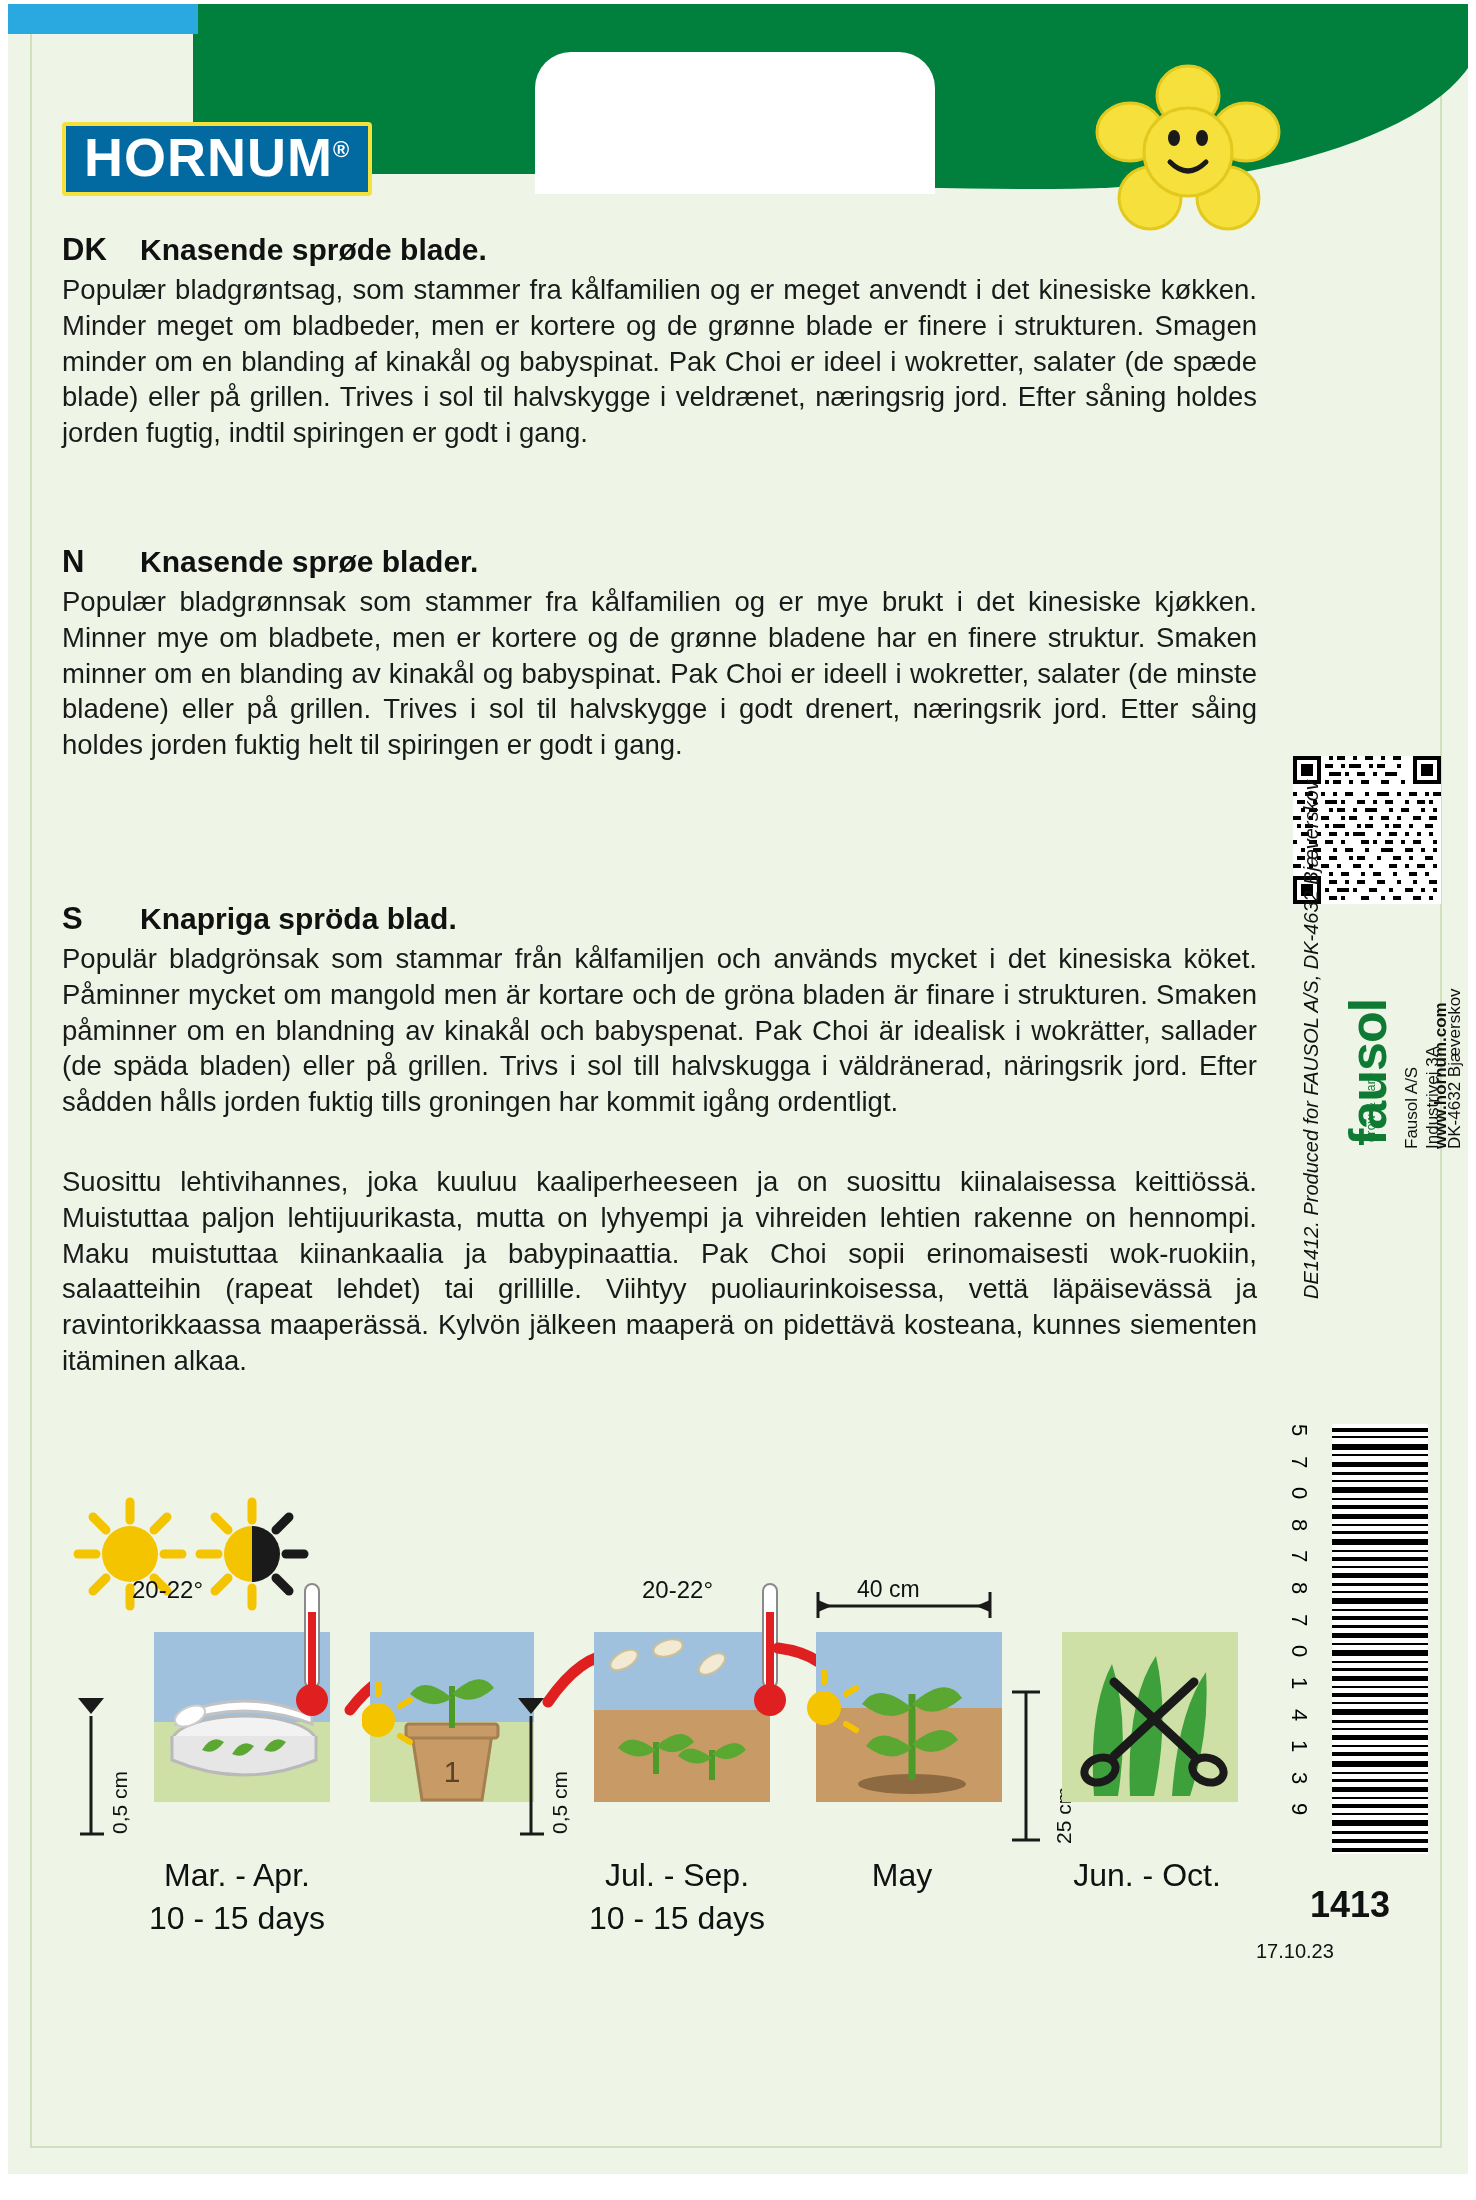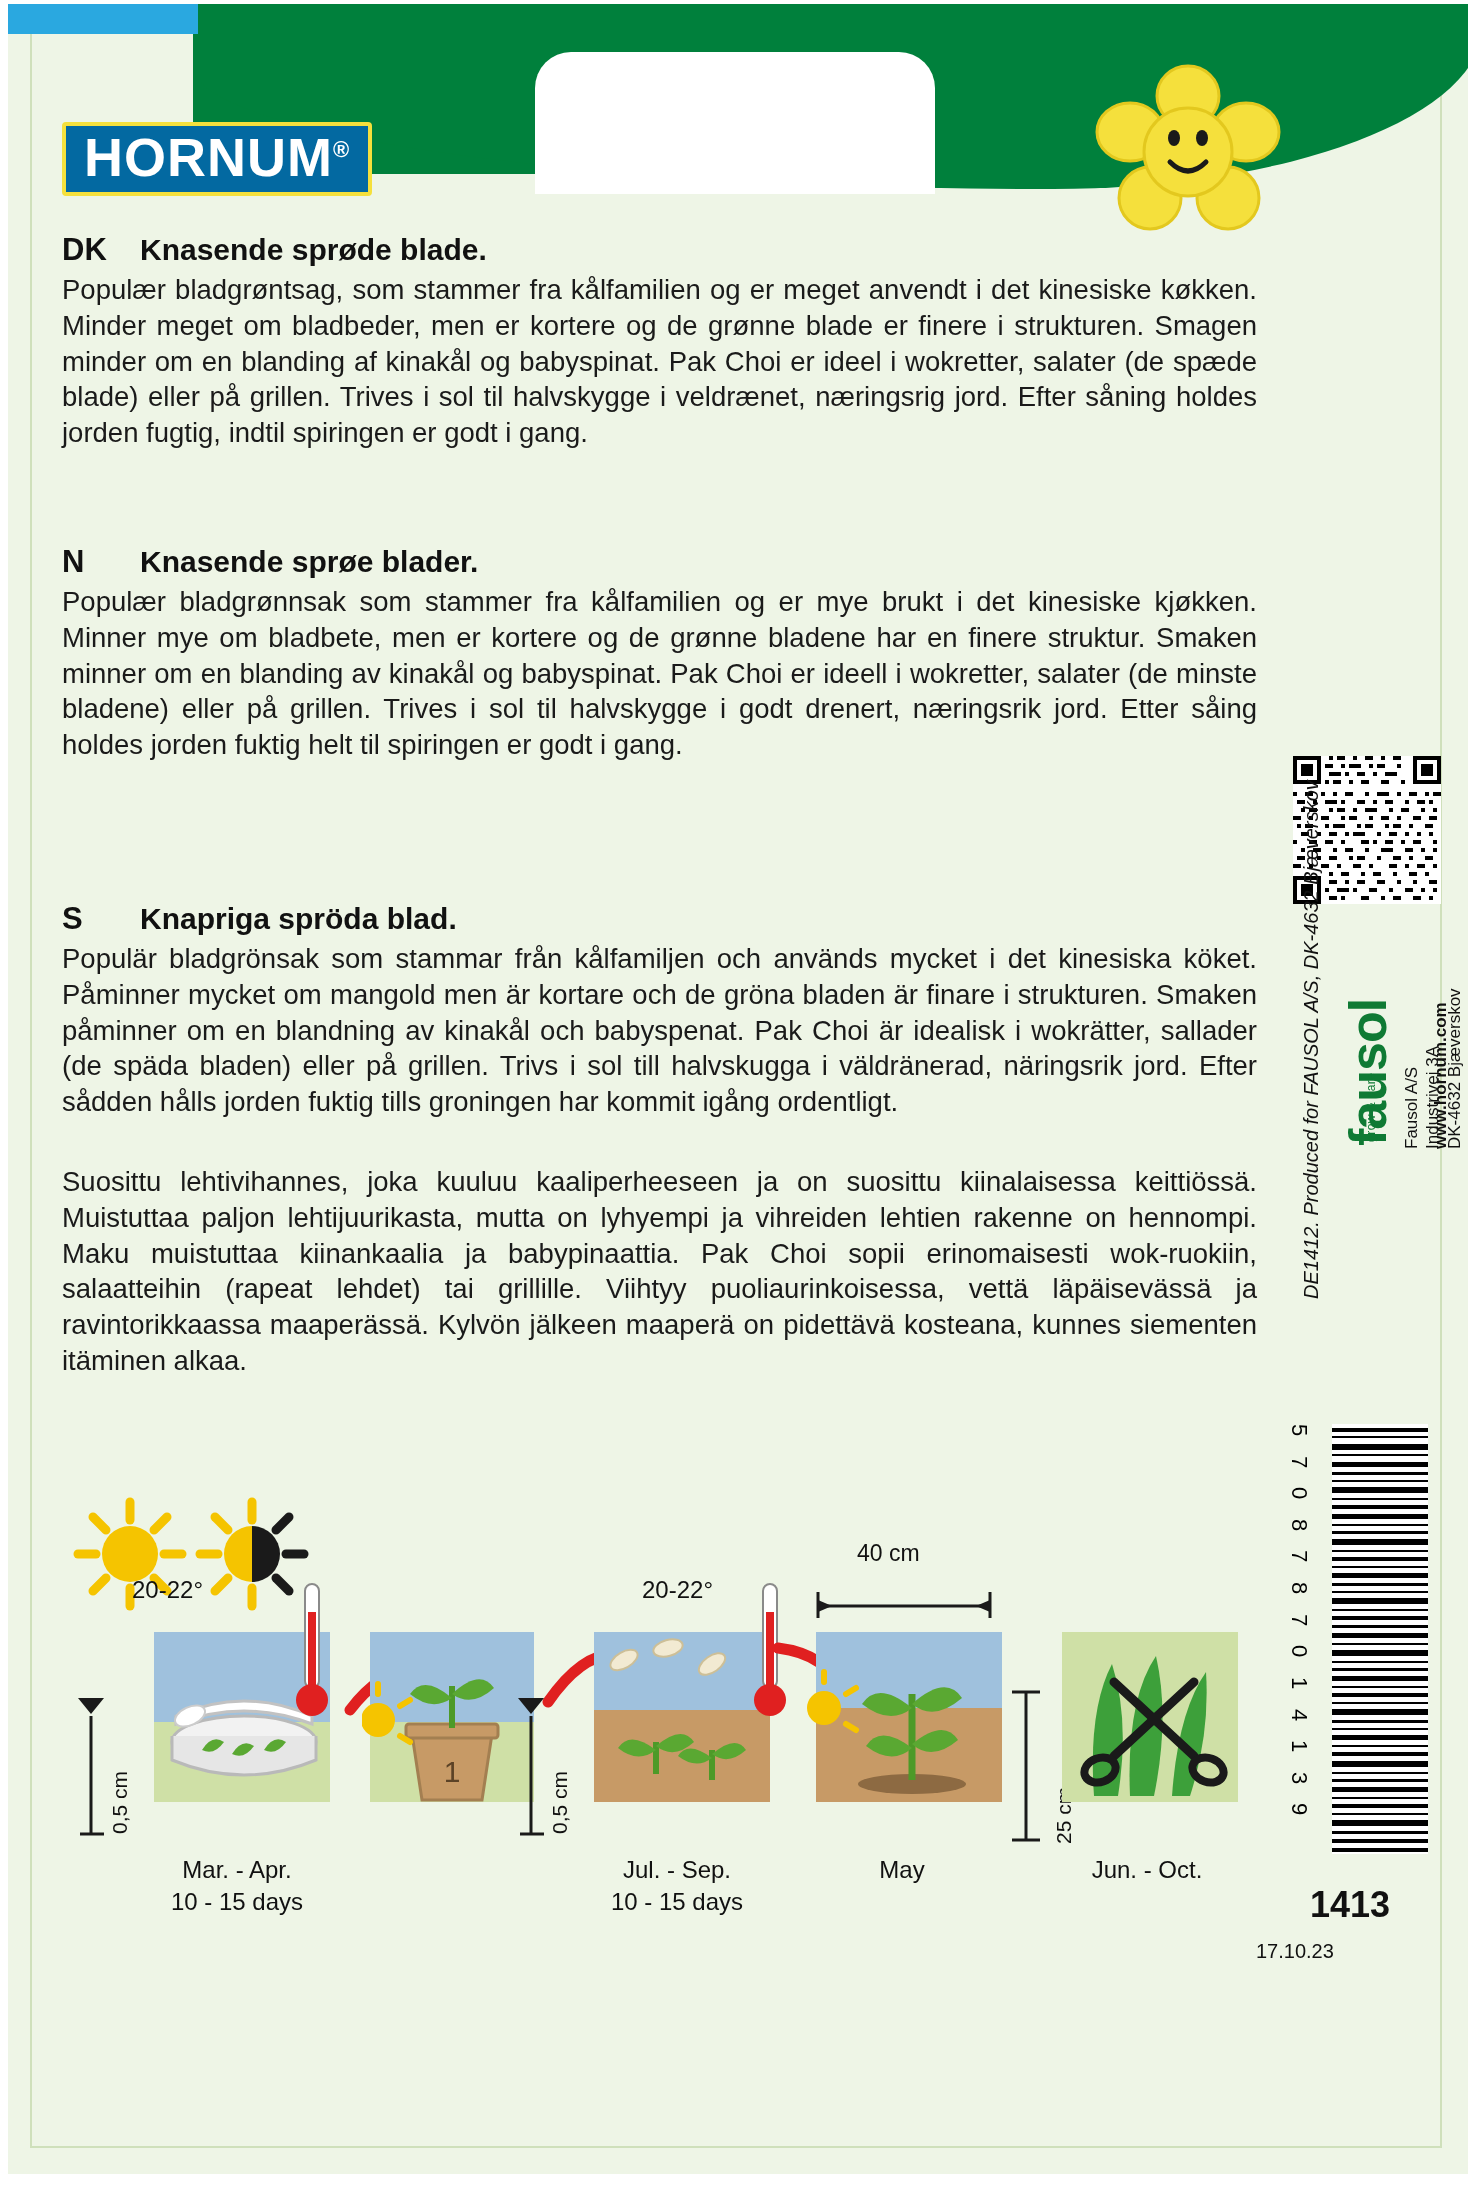--- a/index.html
+++ b/index.html
@@ -274,21 +274,21 @@
     height: 430px;
   }
   .step {
     position: absolute;
     top: 120px;
   }
   .step-caption {
     position: absolute;
     text-align: center;
     font-family: "Liberation Sans", sans-serif;
-    font-size: 24px;
+    font-size: 32px;
     color: #111;
     line-height: 1.35;
   }
   .thermo-label {
     position: absolute;
     font-family: "Liberation Sans", sans-serif;
     font-size: 24px;
     color: #111;
     white-space: nowrap;
     margin-left: 40px;
@@ -301,20 +301,21 @@
     transform: rotate(-90deg);
     transform-origin: left top;
     white-space: nowrap;
   }
   .dist-label {
     position: absolute;
     font-family: "Liberation Sans", sans-serif;
     font-size: 23px;
     color: #111;
     white-space: nowrap;
+    margin-top: 36px;
   }
 </style>
 </head>
 <body>
 
 <div id="page">
   <div class="packet">
 
     <div class="packet-inner-border"></div>
 

